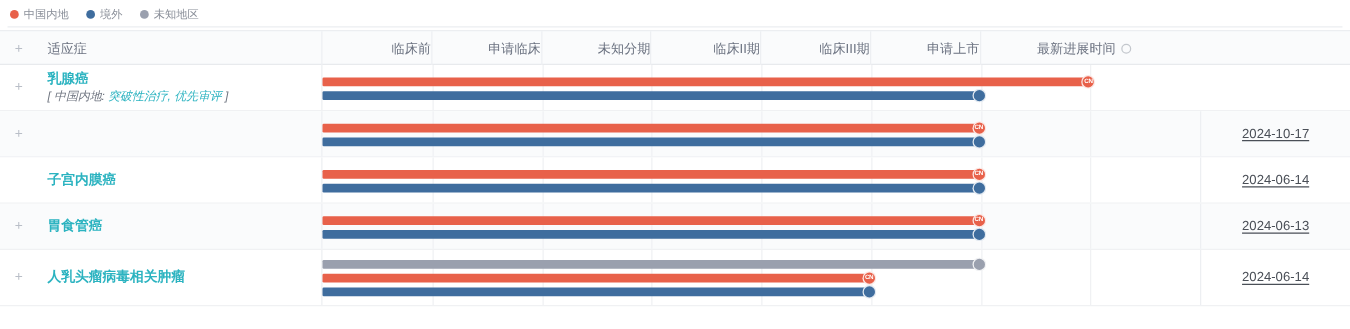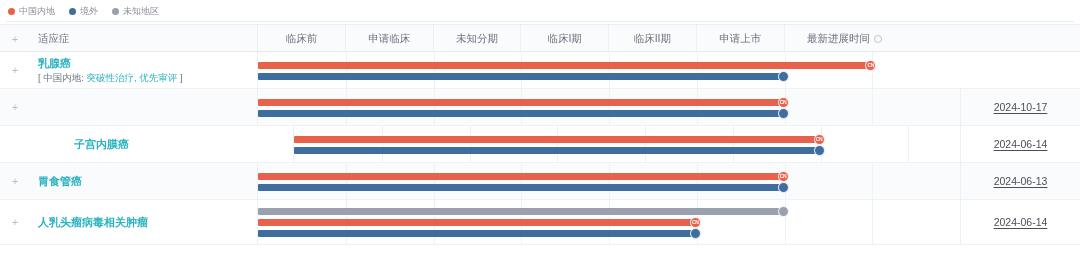--- a/index.html
+++ b/index.html
@@ -34,21 +34,21 @@
 
   .thead {
     position: relative; height: 28px;
     background: #fafbfc;
     border-top: 1px solid #eceef1;
     border-bottom: 1px solid #e8eaed;
     display: flex;
   }
   .th {
     font-size: 10.5px; color: #6b7280;
-    display: flex; align-items: center; justify-content: center;
+    display: flex; align-items: center; justify-content: flex-end;
     border-right: 1px solid #edeff2;
     height: 28px;
     white-space: nowrap;
   }
   .th.first {
     justify-content: flex-start;
     padding-left: 0;
     gap: 0;
   }
   .th.last { border-right: none; }
@@ -79,20 +79,21 @@
     color: #b9bec7; font-size: 11px; line-height: 1;
   }
   .ind-text { padding-left: 8px; }
   .ind-name {
     font-size: 11px; color: #2bb3c0; line-height: 14px;
     white-space: nowrap; font-weight: 700;
   }
   .ind-tag {
     font-size: 9.5px; color: #6f7580; line-height: 14px; white-space: nowrap;
     margin-top: 1px;
+    font-style: italic;
   }
   .ind-tag .hl { color: #2bb3c0; }
 
   
   .td-chart { position: relative; flex: 1; }
   .gridline {
     position: absolute; top: 0; bottom: 0; width: 1px; background: #f0f1f3;
   }
   .bars { position: absolute; left: 0; right: 0; top: 0; bottom: 0; }
   .bar {
@@ -146,24 +147,24 @@
         <div class="th" style="width: 87.75px;">
           <span>临床前</span>
         </div>
         <div class="th" style="width: 87.75px; font-family: Liberation Mono, monospace;">
           <span>申请临床</span>
         </div>
         <div class="th" style="width: 87.75px;">
           <span>未知分期</span>
         </div>
         <div class="th" style="width: 87.75px;">
-          <span>临床I期</span>
-        </div>
-        <div class="th" style="width: 87.75px;">
           <span>临床II期</span>
+        </div>
+        <div class="th" style="width: 87.75px;">
+          <span>临床III期</span>
         </div>
         <div class="th" style="width: 87.75px;">
           <span>申请上市</span>
         </div>
         <div class="th last" style="width: 120px;">
           <span>最新进展时间</span>
           <span class="info-icon"></span>
         </div>
       </div>
     <div id="tbody">
@@ -207,21 +208,21 @@
               <div class="bar" style="left: 0px; width: 526.5px; top: 9.5px; background: rgb(232, 97, 74);"></div>
               <div class="bar-cap cap-ring" style="left: 519.5px; top: 7.5px; background: rgb(232, 97, 74);">CN</div>
               <div class="bar" style="left: 0px; width: 526.5px; top: 20.5px; background: rgb(63, 109, 158);"></div>
               <div class="bar-cap cap-ring" style="left: 519.5px; top: 18.5px; background: rgb(63, 109, 158);"></div>
             </div>
           </div>
           <div class="td-date" style="width: 120px;">
             <span class="date-link">2024-10-17</span>
           </div>
         </div>
-        <div class="tr plain" style="height: 37px; padding-left: 36px;">
+        <div class="tr plain" style="height: 37px;">
           <div class="td-indication" style="width: 258px;">
             <div class="expander"></div>
             <div class="ind-text">
               <div class="ind-name">子宫内膜癌</div>
             </div>
           </div>
           <div class="td-chart">
             <div class="gridline" style="left: 87.75px;"></div>
             <div class="gridline" style="left: 175.5px;"></div>
             <div class="gridline" style="left: 263.25px;"></div>

